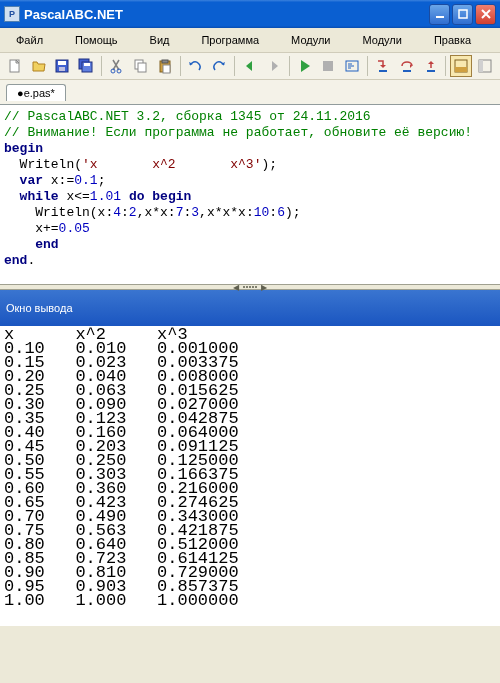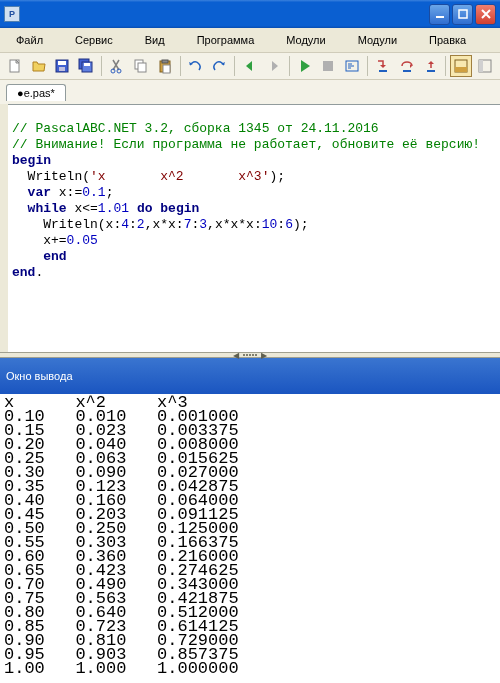--- a/index.html
+++ b/index.html
@@ -81,26 +81,25 @@
     border-radius: 3px 3px 0 0;
     padding: 2px 10px;
     font-size: 11px;
     text-align: center;
   }
   .editor {
     background: white;
     border-top: 1px solid #919b9c;
     font-family: 'Courier New', monospace;
     font-size: 13px;
-    padding: 16px 4px;
-    height: 248px;
+    padding: 4px 4px;
+    height: 180px;
     overflow: auto;
     white-space: pre;
     line-height: 16px;
-    margin-left: 8px;
   }
   .comment { color: #008000; }
   .keyword { color: #000080; font-weight: bold; }
   .string  { color: #800000; }
   .number  { color: #0000c0; }
   .splitter {
     height: 6px;
     background: #ece9d8;
     border-top: 1px solid #a0a090; border-bottom: 1px solid #a0a090;
     display:flex; align-items:center; justify-content:center; gap:1px;
@@ -124,41 +123,42 @@
     white-space: pre;
     line-height: 14px;
   }
   svg { display:block; }
 </style>
 </head>
 <body>
 
 <div class="titlebar">
   <span class="appicon">P</span>
+  <span>PascalABC.NET</span>
   <span class="spacer"></span>
   <span class="winbtn">
     <svg width="10" height="10">
         <rect x="1" y="7" width="8" height="2" fill="white"></rect>
       </svg>
   </span>
   <span class="winbtn">
     <svg width="10" height="10">
         <rect x="1" y="1" width="8" height="8" fill="none" stroke="white" stroke-width="1.5"></rect>
       </svg>
   </span>
   <span class="winbtn close">
     <svg width="10" height="10">
         <path d="M1 1 L9 9 M9 1 L1 9" stroke="white" stroke-width="2"></path>
       </svg>
   </span>
 </div>
 
 <div class="menubar">
   <span class="menuitem">Файл</span>
-  <span class="menuitem">Сервис</span>
+  <span class="menuitem">Помощь</span>
   <span class="menuitem">Вид</span>
   <span class="menuitem">Программа</span>
   <span class="menuitem">Модули</span>
   <span class="menuitem">Модули</span>
   <span class="menuitem">Правка</span>
 </div>
 
 <div class="toolbar">
   <span class="tbtn">
       <svg width="16" height="16">

